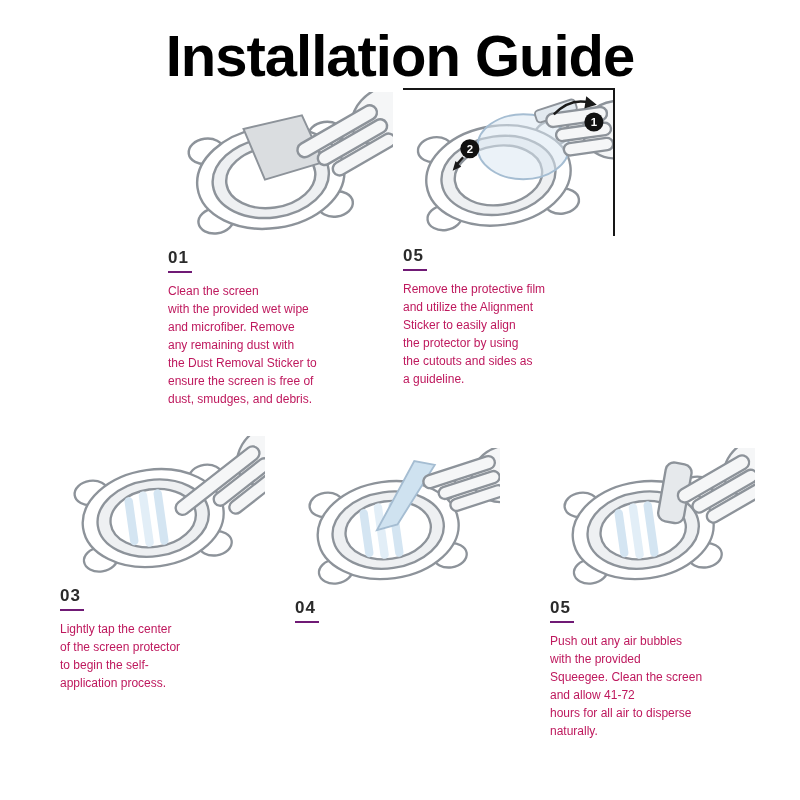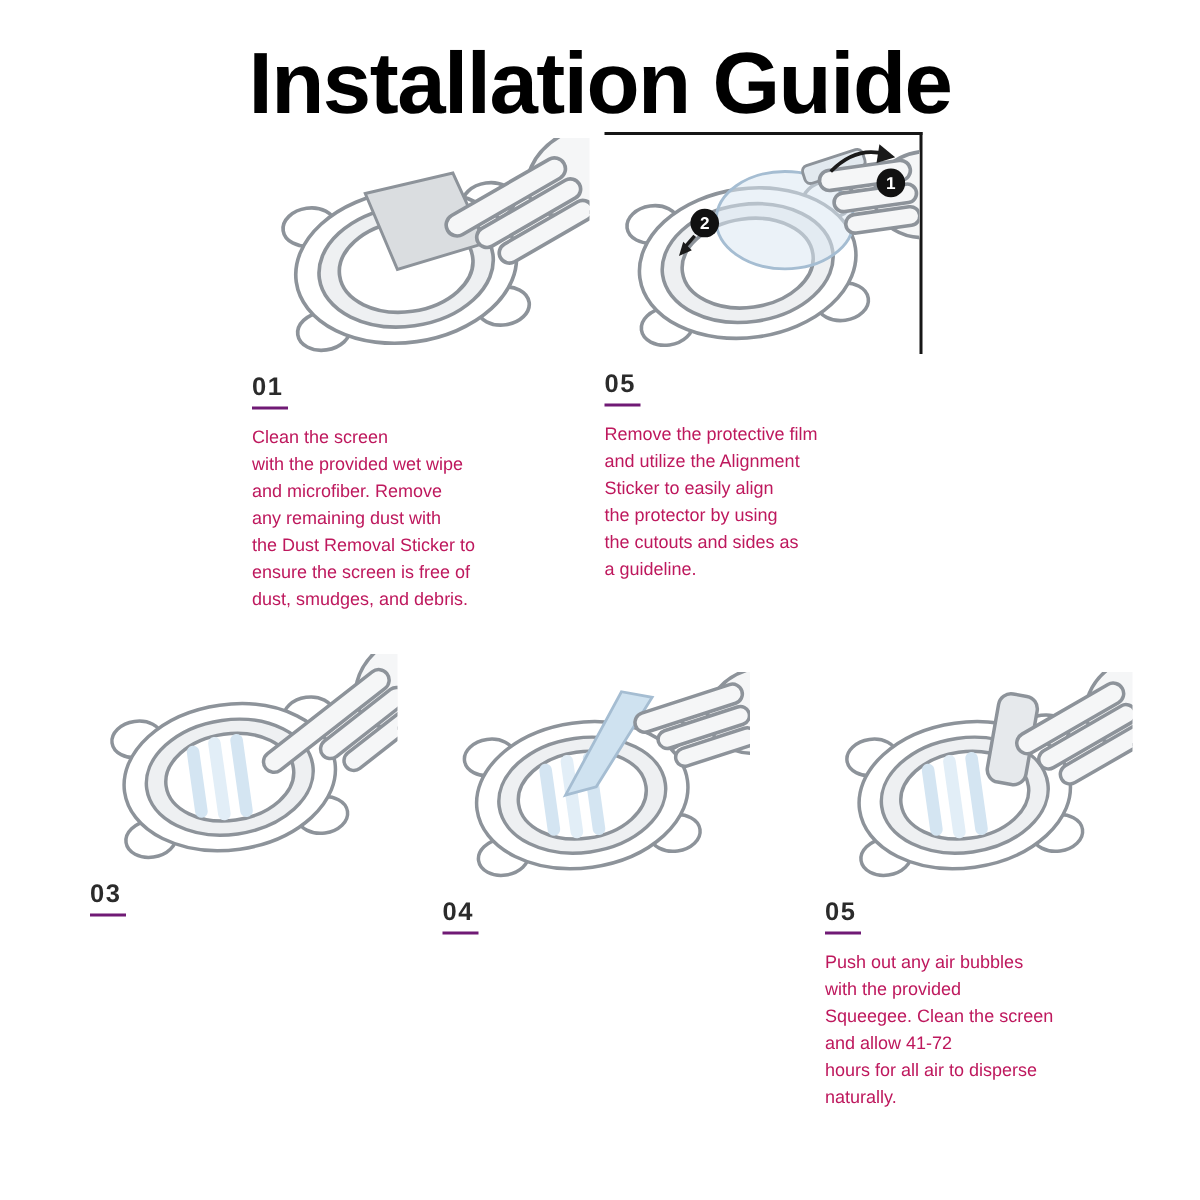--- a/index.html
+++ b/index.html
@@ -146,20 +146,24 @@
         </g>
         <g transform="rotate(-38 208 18)" fill="#f5f6f7" stroke="#8d939a" stroke-width="2.5">
           <ellipse cx="222" cy="30" rx="40" ry="30"></ellipse>
           <rect x="104" y="10" width="110" height="15" rx="7.5"></rect>
           <rect x="142" y="28" width="74" height="14" rx="7"></rect>
           <rect x="150" y="45" width="66" height="14" rx="7"></rect>
         </g>
       </svg>
     </div>
     <div class="num-wrap"><span class="step-num">03</span></div>
+    <p class="desc">Lightly tap the center
+of the screen protector
+to begin the self-
+application process.</p>
   </section>
 
   <section class="step" id="step4">
     <div class="illo">
       <svg viewBox="0 0 220 150" preserveAspectRatio="xMidYMid meet">
         <g stroke="#8d939a" stroke-width="2.5" fill="#ffffff" transform="rotate(-8 100 88)">
           <ellipse cx="38" cy="52" rx="18" ry="13"></ellipse>
           <ellipse cx="162" cy="52" rx="18" ry="13"></ellipse>
           <ellipse cx="38" cy="124" rx="18" ry="13"></ellipse>
           <ellipse cx="162" cy="124" rx="18" ry="13"></ellipse>

